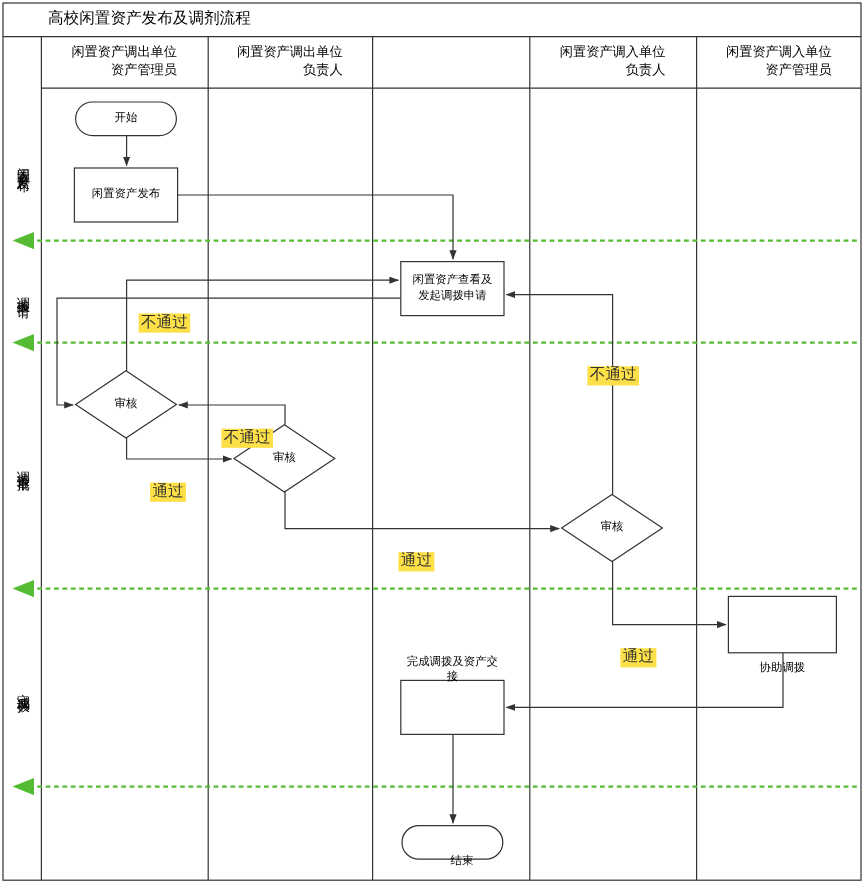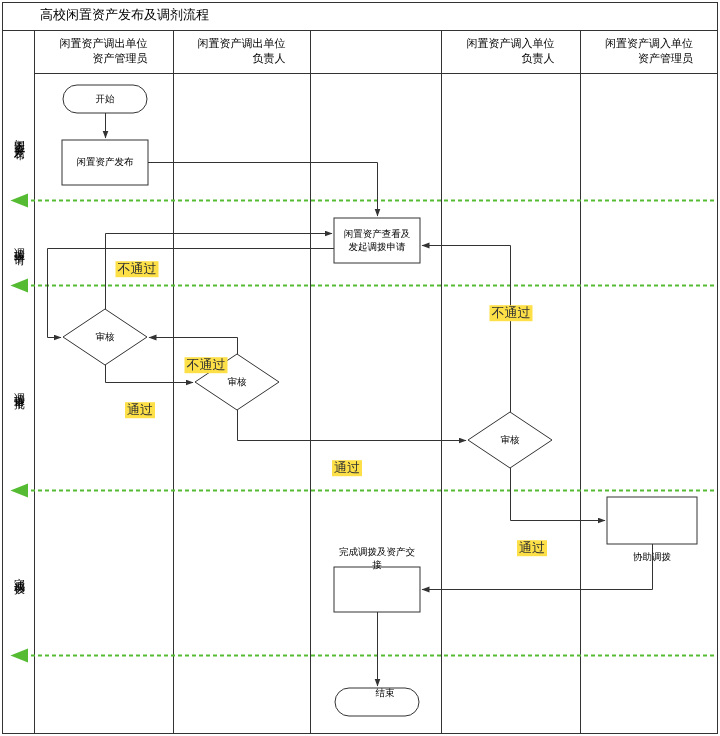--- a/index.html
+++ b/index.html
@@ -107,21 +107,21 @@
   <div class="el node-label" style="left:63px;top:85px;width:84px;height:28px;font-family:Liberation Serif, serif;">开始</div>
   <div class="el node-label" style="left:62px;top:140px;width:86px;height:45px;">闲置资产发布</div>
   <div class="el node-label" style="left:334px;top:218px;width:86px;height:45px;">闲置资产查看及
 发起调拨申请</div>
   <div class="el node-label" style="left:63px;top:309px;width:84px;height:56px;">审核</div>
   <div class="el node-label" style="left:195px;top:354px;width:84px;height:56px;">审核</div>
   <div class="el node-label" style="left:468px;top:412px;width:84px;height:56px;">审核</div>
   <div class="el node-label" style="left:607px;top:517px;width:90px;height:60px;margin-top:10px;">协助调拨</div>
   <div class="el node-label" style="left:334px;top:536px;width:86px;height:45px;">完成调拨及资产交
 接</div>
-  <div class="el node-label" style="left:335px;top:679px;width:72px;height:28px;padding-left:28px;">结束</div>
+  <div class="el node-label" style="left:335px;top:704px;width:72px;height:28px;padding-left:28px;">结束</div>
 
   <div class="el edge-label" style="left:137px;top:241px;">不通过</div>
   <div class="el edge-label" style="left:140px;top:382px;">通过</div>
   <div class="el edge-label" style="left:206px;top:337px;">不通过</div>
   <div class="el edge-label" style="left:347px;top:440px;">通过</div>
   <div class="el edge-label" style="left:511px;top:285px;">不通过</div>
   <div class="el edge-label" style="left:532px;top:520px;">通过</div>
 
 </div>
 

